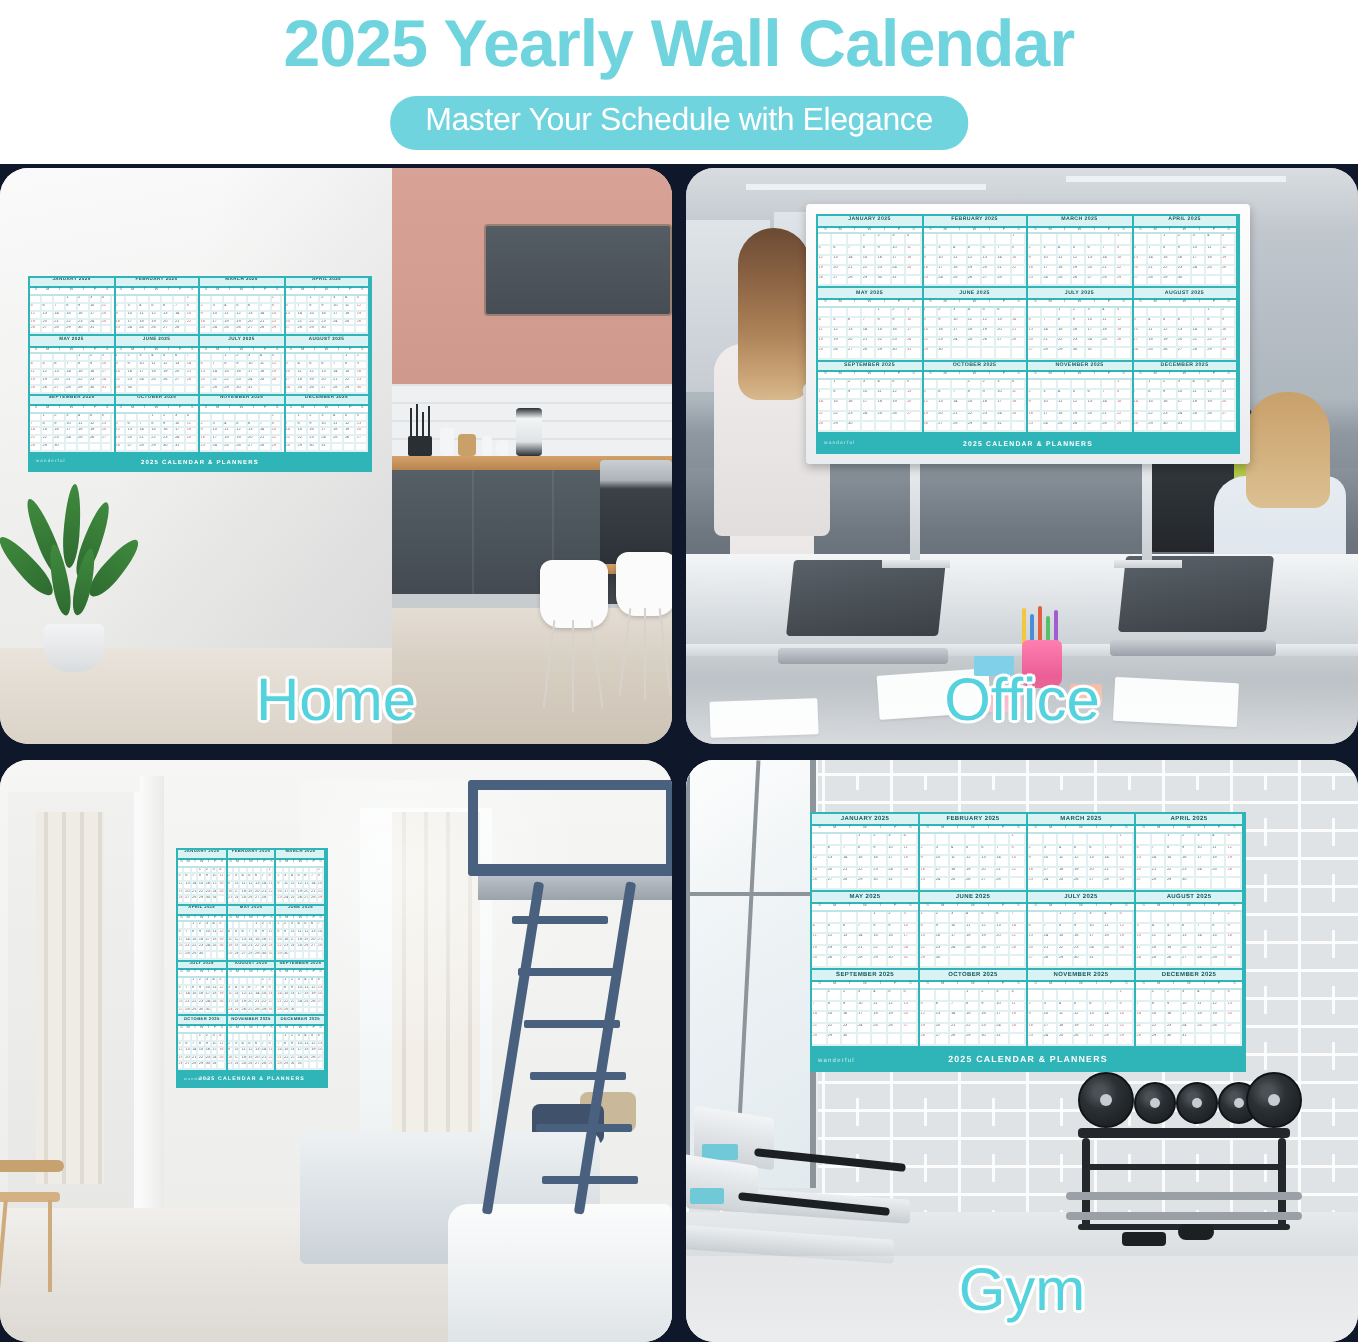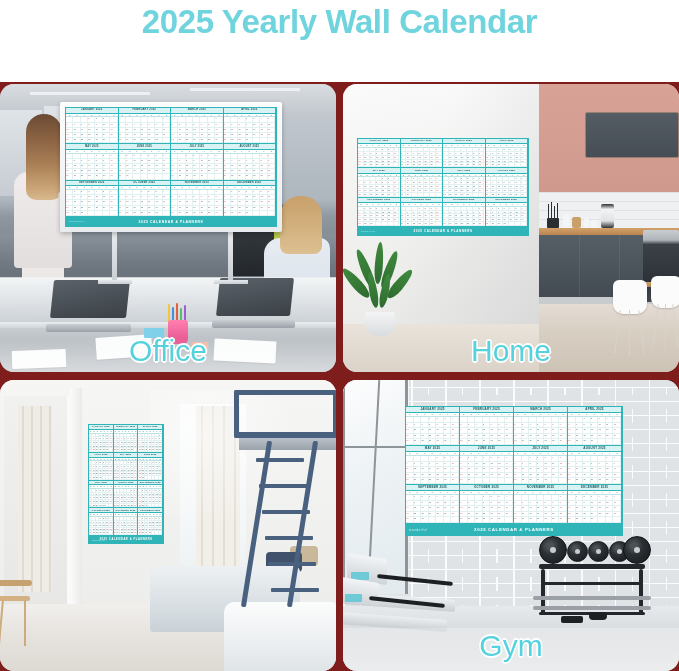--- a/index.html
+++ b/index.html
@@ -2,21 +2,21 @@
 <html><head>
 <meta charset="utf-8">
 <style>
   * { box-sizing: border-box; margin: 0; padding: 0; }
   html, body {
     width: 679px; height: 671px;
     background: #ffffff;
     font-family: "Liberation Sans", sans-serif;
     overflow: hidden;
   }
-  #root { position: relative; width: 679px; height: 671px; background: #7f1d1d; }
+  #root { position: relative; width: 679px; height: 671px; background: #0f172a; }
 
   
   .header { width: 679px; height: 82px; position: relative; background: #fff; }
   .main-title {
     position: absolute; top: 2px; left: 0; width: 679px;
     text-align: center;
     font-size: 33px; font-weight: bold; letter-spacing: -0.4px;
     color: #6fd4dd;
     font-family: "Liberation Sans", sans-serif;
     line-height: 40px;
@@ -320,681 +320,24 @@
   .gym-reflect { position:absolute; left:0; top:248px; width:336px; height:43px;
     background: linear-gradient(180deg, rgba(255,255,255,.25), rgba(255,255,255,.55)); }
 </style>
 </head>
 <body>
 
 <div id="root">
 
   <div class="header">
     <div class="main-title">2025 Yearly Wall Calendar</div>
+    <div class="subtitle-pill">Master Your Schedule with Elegance</div>
   </div>
 
   <div class="grid">
-
-    <div class="panel">
-      <div class="scene office-bg">
-        <div class="off-ceiling"></div>
-        <div class="off-ceil-line" style="left:30px;top:8px;width:120px;"></div>
-        <div class="off-ceil-line" style="left:190px;top:4px;width:110px;"></div>
-        <div class="off-window" style="left:0;top:26px;width:42px;height:86px;"></div>
-        <div class="off-window" style="left:44px;top:22px;width:26px;height:96px;"></div>
-        <div class="off-dark-band"></div>
-
-        <div style="position:absolute;left:60px;top:18px;width:222px;height:130px;background:linear-gradient(180deg,#fdfdfd,#e9ecee);border-radius:2px;box-shadow:0 2px 5px rgba(0,0,0,.25);z-index:11;"></div>
-        <div class="cal landscape sz-office" style="left:65px;top:23px;width:212px;height:120px;">
-          <div class="cal-grid">
-              <div class="mo">
-                <div class="mo-hd">JANUARY 2025</div>
-                <div class="mo-dow">
-                  <span>S</span>
-                  <span>M</span>
-                  <span>T</span>
-                  <span>W</span>
-                  <span>T</span>
-                  <span>F</span>
-                  <span>S</span>
-                </div>
-                <div class="mo-days">
-                  <div class="dcell wk"></div>
-                  <div class="dcell"></div>
-                  <div class="dcell"></div>
-                  <div class="dcell">1</div>
-                  <div class="dcell">2</div>
-                  <div class="dcell">3</div>
-                  <div class="dcell wk">4</div>
-                  <div class="dcell wk">5</div>
-                  <div class="dcell">6</div>
-                  <div class="dcell">7</div>
-                  <div class="dcell">8</div>
-                  <div class="dcell">9</div>
-                  <div class="dcell">10</div>
-                  <div class="dcell wk">11</div>
-                  <div class="dcell wk">12</div>
-                  <div class="dcell">13</div>
-                  <div class="dcell">14</div>
-                  <div class="dcell">15</div>
-                  <div class="dcell">16</div>
-                  <div class="dcell">17</div>
-                  <div class="dcell wk">18</div>
-                  <div class="dcell wk">19</div>
-                  <div class="dcell">20</div>
-                  <div class="dcell">21</div>
-                  <div class="dcell">22</div>
-                  <div class="dcell">23</div>
-                  <div class="dcell">24</div>
-                  <div class="dcell wk">25</div>
-                  <div class="dcell wk">26</div>
-                  <div class="dcell">27</div>
-                  <div class="dcell">28</div>
-                  <div class="dcell">29</div>
-                  <div class="dcell">30</div>
-                  <div class="dcell">31</div>
-                  <div class="dcell wk"></div>
-                </div>
-              </div>
-              <div class="mo">
-                <div class="mo-hd">FEBRUARY 2025</div>
-                <div class="mo-dow">
-                  <span>S</span>
-                  <span>M</span>
-                  <span>T</span>
-                  <span>W</span>
-                  <span>T</span>
-                  <span>F</span>
-                  <span>S</span>
-                </div>
-                <div class="mo-days">
-                  <div class="dcell wk"></div>
-                  <div class="dcell"></div>
-                  <div class="dcell"></div>
-                  <div class="dcell"></div>
-                  <div class="dcell"></div>
-                  <div class="dcell"></div>
-                  <div class="dcell wk">1</div>
-                  <div class="dcell wk">2</div>
-                  <div class="dcell">3</div>
-                  <div class="dcell">4</div>
-                  <div class="dcell">5</div>
-                  <div class="dcell">6</div>
-                  <div class="dcell">7</div>
-                  <div class="dcell wk">8</div>
-                  <div class="dcell wk">9</div>
-                  <div class="dcell">10</div>
-                  <div class="dcell">11</div>
-                  <div class="dcell">12</div>
-                  <div class="dcell">13</div>
-                  <div class="dcell">14</div>
-                  <div class="dcell wk">15</div>
-                  <div class="dcell wk">16</div>
-                  <div class="dcell">17</div>
-                  <div class="dcell">18</div>
-                  <div class="dcell">19</div>
-                  <div class="dcell">20</div>
-                  <div class="dcell">21</div>
-                  <div class="dcell wk">22</div>
-                  <div class="dcell wk">23</div>
-                  <div class="dcell">24</div>
-                  <div class="dcell">25</div>
-                  <div class="dcell">26</div>
-                  <div class="dcell">27</div>
-                  <div class="dcell">28</div>
-                  <div class="dcell wk"></div>
-                </div>
-              </div>
-              <div class="mo">
-                <div class="mo-hd">MARCH 2025</div>
-                <div class="mo-dow">
-                  <span>S</span>
-                  <span>M</span>
-                  <span>T</span>
-                  <span>W</span>
-                  <span>T</span>
-                  <span>F</span>
-                  <span>S</span>
-                </div>
-                <div class="mo-days">
-                  <div class="dcell wk"></div>
-                  <div class="dcell"></div>
-                  <div class="dcell"></div>
-                  <div class="dcell"></div>
-                  <div class="dcell"></div>
-                  <div class="dcell"></div>
-                  <div class="dcell wk">1</div>
-                  <div class="dcell wk">2</div>
-                  <div class="dcell">3</div>
-                  <div class="dcell">4</div>
-                  <div class="dcell">5</div>
-                  <div class="dcell">6</div>
-                  <div class="dcell">7</div>
-                  <div class="dcell wk">8</div>
-                  <div class="dcell wk">9</div>
-                  <div class="dcell">10</div>
-                  <div class="dcell">11</div>
-                  <div class="dcell">12</div>
-                  <div class="dcell">13</div>
-                  <div class="dcell">14</div>
-                  <div class="dcell wk">15</div>
-                  <div class="dcell wk">16</div>
-                  <div class="dcell">17</div>
-                  <div class="dcell">18</div>
-                  <div class="dcell">19</div>
-                  <div class="dcell">20</div>
-                  <div class="dcell">21</div>
-                  <div class="dcell wk">22</div>
-                  <div class="dcell wk">23</div>
-                  <div class="dcell">24</div>
-                  <div class="dcell">25</div>
-                  <div class="dcell">26</div>
-                  <div class="dcell">27</div>
-                  <div class="dcell">28</div>
-                  <div class="dcell wk">29</div>
-                </div>
-              </div>
-              <div class="mo">
-                <div class="mo-hd">APRIL 2025</div>
-                <div class="mo-dow">
-                  <span>S</span>
-                  <span>M</span>
-                  <span>T</span>
-                  <span>W</span>
-                  <span>T</span>
-                  <span>F</span>
-                  <span>S</span>
-                </div>
-                <div class="mo-days">
-                  <div class="dcell wk"></div>
-                  <div class="dcell"></div>
-                  <div class="dcell">1</div>
-                  <div class="dcell">2</div>
-                  <div class="dcell">3</div>
-                  <div class="dcell">4</div>
-                  <div class="dcell wk">5</div>
-                  <div class="dcell wk">6</div>
-                  <div class="dcell">7</div>
-                  <div class="dcell">8</div>
-                  <div class="dcell">9</div>
-                  <div class="dcell">10</div>
-                  <div class="dcell">11</div>
-                  <div class="dcell wk">12</div>
-                  <div class="dcell wk">13</div>
-                  <div class="dcell">14</div>
-                  <div class="dcell">15</div>
-                  <div class="dcell">16</div>
-                  <div class="dcell">17</div>
-                  <div class="dcell">18</div>
-                  <div class="dcell wk">19</div>
-                  <div class="dcell wk">20</div>
-                  <div class="dcell">21</div>
-                  <div class="dcell">22</div>
-                  <div class="dcell">23</div>
-                  <div class="dcell">24</div>
-                  <div class="dcell">25</div>
-                  <div class="dcell wk">26</div>
-                  <div class="dcell wk">27</div>
-                  <div class="dcell">28</div>
-                  <div class="dcell">29</div>
-                  <div class="dcell">30</div>
-                  <div class="dcell"></div>
-                  <div class="dcell"></div>
-                  <div class="dcell wk"></div>
-                </div>
-              </div>
-              <div class="mo">
-                <div class="mo-hd">MAY 2025</div>
-                <div class="mo-dow">
-                  <span>S</span>
-                  <span>M</span>
-                  <span>T</span>
-                  <span>W</span>
-                  <span>T</span>
-                  <span>F</span>
-                  <span>S</span>
-                </div>
-                <div class="mo-days">
-                  <div class="dcell wk"></div>
-                  <div class="dcell"></div>
-                  <div class="dcell"></div>
-                  <div class="dcell"></div>
-                  <div class="dcell">1</div>
-                  <div class="dcell">2</div>
-                  <div class="dcell wk">3</div>
-                  <div class="dcell wk">4</div>
-                  <div class="dcell">5</div>
-                  <div class="dcell">6</div>
-                  <div class="dcell">7</div>
-                  <div class="dcell">8</div>
-                  <div class="dcell">9</div>
-                  <div class="dcell wk">10</div>
-                  <div class="dcell wk">11</div>
-                  <div class="dcell">12</div>
-                  <div class="dcell">13</div>
-                  <div class="dcell">14</div>
-                  <div class="dcell">15</div>
-                  <div class="dcell">16</div>
-                  <div class="dcell wk">17</div>
-                  <div class="dcell wk">18</div>
-                  <div class="dcell">19</div>
-                  <div class="dcell">20</div>
-                  <div class="dcell">21</div>
-                  <div class="dcell">22</div>
-                  <div class="dcell">23</div>
-                  <div class="dcell wk">24</div>
-                  <div class="dcell wk">25</div>
-                  <div class="dcell">26</div>
-                  <div class="dcell">27</div>
-                  <div class="dcell">28</div>
-                  <div class="dcell">29</div>
-                  <div class="dcell">30</div>
-                  <div class="dcell wk">31</div>
-                </div>
-              </div>
-              <div class="mo">
-                <div class="mo-hd">JUNE 2025</div>
-                <div class="mo-dow">
-                  <span>S</span>
-                  <span>M</span>
-                  <span>T</span>
-                  <span>W</span>
-                  <span>T</span>
-                  <span>F</span>
-                  <span>S</span>
-                </div>
-                <div class="mo-days">
-                  <div class="dcell wk">1</div>
-                  <div class="dcell">2</div>
-                  <div class="dcell">3</div>
-                  <div class="dcell">4</div>
-                  <div class="dcell">5</div>
-                  <div class="dcell">6</div>
-                  <div class="dcell wk">7</div>
-                  <div class="dcell wk">8</div>
-                  <div class="dcell">9</div>
-                  <div class="dcell">10</div>
-                  <div class="dcell">11</div>
-                  <div class="dcell">12</div>
-                  <div class="dcell">13</div>
-                  <div class="dcell wk">14</div>
-                  <div class="dcell wk">15</div>
-                  <div class="dcell">16</div>
-                  <div class="dcell">17</div>
-                  <div class="dcell">18</div>
-                  <div class="dcell">19</div>
-                  <div class="dcell">20</div>
-                  <div class="dcell wk">21</div>
-                  <div class="dcell wk">22</div>
-                  <div class="dcell">23</div>
-                  <div class="dcell">24</div>
-                  <div class="dcell">25</div>
-                  <div class="dcell">26</div>
-                  <div class="dcell">27</div>
-                  <div class="dcell wk">28</div>
-                  <div class="dcell wk">29</div>
-                  <div class="dcell">30</div>
-                  <div class="dcell"></div>
-                  <div class="dcell"></div>
-                  <div class="dcell"></div>
-                  <div class="dcell"></div>
-                  <div class="dcell wk"></div>
-                </div>
-              </div>
-              <div class="mo">
-                <div class="mo-hd">JULY 2025</div>
-                <div class="mo-dow">
-                  <span>S</span>
-                  <span>M</span>
-                  <span>T</span>
-                  <span>W</span>
-                  <span>T</span>
-                  <span>F</span>
-                  <span>S</span>
-                </div>
-                <div class="mo-days">
-                  <div class="dcell wk"></div>
-                  <div class="dcell"></div>
-                  <div class="dcell">1</div>
-                  <div class="dcell">2</div>
-                  <div class="dcell">3</div>
-                  <div class="dcell">4</div>
-                  <div class="dcell wk">5</div>
-                  <div class="dcell wk">6</div>
-                  <div class="dcell">7</div>
-                  <div class="dcell">8</div>
-                  <div class="dcell">9</div>
-                  <div class="dcell">10</div>
-                  <div class="dcell">11</div>
-                  <div class="dcell wk">12</div>
-                  <div class="dcell wk">13</div>
-                  <div class="dcell">14</div>
-                  <div class="dcell">15</div>
-                  <div class="dcell">16</div>
-                  <div class="dcell">17</div>
-                  <div class="dcell">18</div>
-                  <div class="dcell wk">19</div>
-                  <div class="dcell wk">20</div>
-                  <div class="dcell">21</div>
-                  <div class="dcell">22</div>
-                  <div class="dcell">23</div>
-                  <div class="dcell">24</div>
-                  <div class="dcell">25</div>
-                  <div class="dcell wk">26</div>
-                  <div class="dcell wk">27</div>
-                  <div class="dcell">28</div>
-                  <div class="dcell">29</div>
-                  <div class="dcell">30</div>
-                  <div class="dcell">31</div>
-                  <div class="dcell"></div>
-                  <div class="dcell wk"></div>
-                </div>
-              </div>
-              <div class="mo">
-                <div class="mo-hd">AUGUST 2025</div>
-                <div class="mo-dow">
-                  <span>S</span>
-                  <span>M</span>
-                  <span>T</span>
-                  <span>W</span>
-                  <span>T</span>
-                  <span>F</span>
-                  <span>S</span>
-                </div>
-                <div class="mo-days">
-                  <div class="dcell wk"></div>
-                  <div class="dcell"></div>
-                  <div class="dcell"></div>
-                  <div class="dcell"></div>
-                  <div class="dcell"></div>
-                  <div class="dcell">1</div>
-                  <div class="dcell wk">2</div>
-                  <div class="dcell wk">3</div>
-                  <div class="dcell">4</div>
-                  <div class="dcell">5</div>
-                  <div class="dcell">6</div>
-                  <div class="dcell">7</div>
-                  <div class="dcell">8</div>
-                  <div class="dcell wk">9</div>
-                  <div class="dcell wk">10</div>
-                  <div class="dcell">11</div>
-                  <div class="dcell">12</div>
-                  <div class="dcell">13</div>
-                  <div class="dcell">14</div>
-                  <div class="dcell">15</div>
-                  <div class="dcell wk">16</div>
-                  <div class="dcell wk">17</div>
-                  <div class="dcell">18</div>
-                  <div class="dcell">19</div>
-                  <div class="dcell">20</div>
-                  <div class="dcell">21</div>
-                  <div class="dcell">22</div>
-                  <div class="dcell wk">23</div>
-                  <div class="dcell wk">24</div>
-                  <div class="dcell">25</div>
-                  <div class="dcell">26</div>
-                  <div class="dcell">27</div>
-                  <div class="dcell">28</div>
-                  <div class="dcell">29</div>
-                  <div class="dcell wk">30</div>
-                </div>
-              </div>
-              <div class="mo">
-                <div class="mo-hd">SEPTEMBER 2025</div>
-                <div class="mo-dow">
-                  <span>S</span>
-                  <span>M</span>
-                  <span>T</span>
-                  <span>W</span>
-                  <span>T</span>
-                  <span>F</span>
-                  <span>S</span>
-                </div>
-                <div class="mo-days">
-                  <div class="dcell wk"></div>
-                  <div class="dcell">1</div>
-                  <div class="dcell">2</div>
-                  <div class="dcell">3</div>
-                  <div class="dcell">4</div>
-                  <div class="dcell">5</div>
-                  <div class="dcell wk">6</div>
-                  <div class="dcell wk">7</div>
-                  <div class="dcell">8</div>
-                  <div class="dcell">9</div>
-                  <div class="dcell">10</div>
-                  <div class="dcell">11</div>
-                  <div class="dcell">12</div>
-                  <div class="dcell wk">13</div>
-                  <div class="dcell wk">14</div>
-                  <div class="dcell">15</div>
-                  <div class="dcell">16</div>
-                  <div class="dcell">17</div>
-                  <div class="dcell">18</div>
-                  <div class="dcell">19</div>
-                  <div class="dcell wk">20</div>
-                  <div class="dcell wk">21</div>
-                  <div class="dcell">22</div>
-                  <div class="dcell">23</div>
-                  <div class="dcell">24</div>
-                  <div class="dcell">25</div>
-                  <div class="dcell">26</div>
-                  <div class="dcell wk">27</div>
-                  <div class="dcell wk">28</div>
-                  <div class="dcell">29</div>
-                  <div class="dcell">30</div>
-                  <div class="dcell"></div>
-                  <div class="dcell"></div>
-                  <div class="dcell"></div>
-                  <div class="dcell wk"></div>
-                </div>
-              </div>
-              <div class="mo">
-                <div class="mo-hd">OCTOBER 2025</div>
-                <div class="mo-dow">
-                  <span>S</span>
-                  <span>M</span>
-                  <span>T</span>
-                  <span>W</span>
-                  <span>T</span>
-                  <span>F</span>
-                  <span>S</span>
-                </div>
-                <div class="mo-days">
-                  <div class="dcell wk"></div>
-                  <div class="dcell"></div>
-                  <div class="dcell"></div>
-                  <div class="dcell">1</div>
-                  <div class="dcell">2</div>
-                  <div class="dcell">3</div>
-                  <div class="dcell wk">4</div>
-                  <div class="dcell wk">5</div>
-                  <div class="dcell">6</div>
-                  <div class="dcell">7</div>
-                  <div class="dcell">8</div>
-                  <div class="dcell">9</div>
-                  <div class="dcell">10</div>
-                  <div class="dcell wk">11</div>
-                  <div class="dcell wk">12</div>
-                  <div class="dcell">13</div>
-                  <div class="dcell">14</div>
-                  <div class="dcell">15</div>
-                  <div class="dcell">16</div>
-                  <div class="dcell">17</div>
-                  <div class="dcell wk">18</div>
-                  <div class="dcell wk">19</div>
-                  <div class="dcell">20</div>
-                  <div class="dcell">21</div>
-                  <div class="dcell">22</div>
-                  <div class="dcell">23</div>
-                  <div class="dcell">24</div>
-                  <div class="dcell wk">25</div>
-                  <div class="dcell wk">26</div>
-                  <div class="dcell">27</div>
-                  <div class="dcell">28</div>
-                  <div class="dcell">29</div>
-                  <div class="dcell">30</div>
-                  <div class="dcell">31</div>
-                  <div class="dcell wk"></div>
-                </div>
-              </div>
-              <div class="mo">
-                <div class="mo-hd">NOVEMBER 2025</div>
-                <div class="mo-dow">
-                  <span>S</span>
-                  <span>M</span>
-                  <span>T</span>
-                  <span>W</span>
-                  <span>T</span>
-                  <span>F</span>
-                  <span>S</span>
-                </div>
-                <div class="mo-days">
-                  <div class="dcell wk"></div>
-                  <div class="dcell"></div>
-                  <div class="dcell"></div>
-                  <div class="dcell"></div>
-                  <div class="dcell"></div>
-                  <div class="dcell"></div>
-                  <div class="dcell wk">1</div>
-                  <div class="dcell wk">2</div>
-                  <div class="dcell">3</div>
-                  <div class="dcell">4</div>
-                  <div class="dcell">5</div>
-                  <div class="dcell">6</div>
-                  <div class="dcell">7</div>
-                  <div class="dcell wk">8</div>
-                  <div class="dcell wk">9</div>
-                  <div class="dcell">10</div>
-                  <div class="dcell">11</div>
-                  <div class="dcell">12</div>
-                  <div class="dcell">13</div>
-                  <div class="dcell">14</div>
-                  <div class="dcell wk">15</div>
-                  <div class="dcell wk">16</div>
-                  <div class="dcell">17</div>
-                  <div class="dcell">18</div>
-                  <div class="dcell">19</div>
-                  <div class="dcell">20</div>
-                  <div class="dcell">21</div>
-                  <div class="dcell wk">22</div>
-                  <div class="dcell wk">23</div>
-                  <div class="dcell">24</div>
-                  <div class="dcell">25</div>
-                  <div class="dcell">26</div>
-                  <div class="dcell">27</div>
-                  <div class="dcell">28</div>
-                  <div class="dcell wk">29</div>
-                </div>
-              </div>
-              <div class="mo">
-                <div class="mo-hd">DECEMBER 2025</div>
-                <div class="mo-dow">
-                  <span>S</span>
-                  <span>M</span>
-                  <span>T</span>
-                  <span>W</span>
-                  <span>T</span>
-                  <span>F</span>
-                  <span>S</span>
-                </div>
-                <div class="mo-days">
-                  <div class="dcell wk"></div>
-                  <div class="dcell">1</div>
-                  <div class="dcell">2</div>
-                  <div class="dcell">3</div>
-                  <div class="dcell">4</div>
-                  <div class="dcell">5</div>
-                  <div class="dcell wk">6</div>
-                  <div class="dcell wk">7</div>
-                  <div class="dcell">8</div>
-                  <div class="dcell">9</div>
-                  <div class="dcell">10</div>
-                  <div class="dcell">11</div>
-                  <div class="dcell">12</div>
-                  <div class="dcell wk">13</div>
-                  <div class="dcell wk">14</div>
-                  <div class="dcell">15</div>
-                  <div class="dcell">16</div>
-                  <div class="dcell">17</div>
-                  <div class="dcell">18</div>
-                  <div class="dcell">19</div>
-                  <div class="dcell wk">20</div>
-                  <div class="dcell wk">21</div>
-                  <div class="dcell">22</div>
-                  <div class="dcell">23</div>
-                  <div class="dcell">24</div>
-                  <div class="dcell">25</div>
-                  <div class="dcell">26</div>
-                  <div class="dcell wk">27</div>
-                  <div class="dcell wk">28</div>
-                  <div class="dcell">29</div>
-                  <div class="dcell">30</div>
-                  <div class="dcell">31</div>
-                  <div class="dcell"></div>
-                  <div class="dcell"></div>
-                  <div class="dcell wk"></div>
-                </div>
-              </div>
-            </div>
-          <div class="cal-foot">
-            <span class="brand">wanderful</span>
-            <span>2025 CALENDAR &amp; PLANNERS</span>
-          </div>
-        </div>
-
-        <div class="off-stand" style="left:112px;top:148px;width:5px;height:50px;z-index:10;"></div>
-        <div class="off-stand" style="left:228px;top:148px;width:5px;height:50px;z-index:10;"></div>
-        <div class="off-stand" style="left:98px;top:196px;width:34px;height:4px;z-index:10;"></div>
-        <div class="off-stand" style="left:214px;top:196px;width:34px;height:4px;z-index:10;"></div>
-
-        <div class="off-woman">
-          <div class="off-legs"></div>
-          <div class="off-body"></div>
-          <div class="off-hair"></div>
-          <div class="off-arm"></div>
-          <div class="off-hand"></div>
-        </div>
-        <div class="off-chair"></div>
-        <div class="off-chair-grn"></div>
-        <div class="off-man-r">
-          <div class="off-body-r"></div>
-          <div class="off-hair-r"></div>
-        </div>
-
-        <div class="off-table"></div>
-        <div class="off-desk-edge"></div>
-
-        <div class="off-laptop-a">
-          <div class="lap-screen"></div>
-          <div class="lap-base"></div>
-        </div>
-        <div class="off-laptop-b">
-          <div class="lap-screen"></div>
-          <div class="lap-base"></div>
-        </div>
-
-        <div class="off-pens">
-          <div class="pen" style="left:2px;height:20px;background:#f2c63d;"></div>
-          <div class="pen" style="left:6px;height:17px;background:#4a8ed8;"></div>
-          <div class="pen" style="left:10px;height:21px;background:#e2603f;"></div>
-          <div class="pen" style="left:14px;height:16px;background:#5bbf6a;"></div>
-          <div class="pen" style="left:18px;height:19px;background:#a05ed0;"></div>
-        </div>
-        <div class="off-pen-cup"></div>
-
-        <div class="off-paper" style="left:96px;bottom:14px;width:56px;height:22px;transform:rotate(-4deg);"></div>
-        <div class="off-paper" style="left:214px;bottom:10px;width:62px;height:22px;transform:rotate(3deg);"></div>
-        <div class="off-paper" style="left:12px;bottom:4px;width:54px;height:18px;transform:rotate(-2deg);"></div>
-        <div class="off-note" style="left:150px;bottom:16px;width:18px;height:12px;background:#f7a8c4;"></div>
-        <div class="off-note" style="left:192px;bottom:20px;width:16px;height:10px;background:#f2b9a0;"></div>
-        <div class="off-note" style="left:144px;bottom:34px;width:20px;height:10px;background:#7fd0e8;"></div>
-        <div class="off-reflect"></div>
-      </div>
-      <div class="panel-label label-office">Office</div>
-    </div>
 
     <div class="panel">
       <div class="scene home-bg">
         <div class="home-pink"></div>
         <div class="home-tile"></div>
         <div class="home-counter"></div>
         <div class="home-cab"></div>
         <div class="home-cab-line" style="left:236px;"></div>
         <div class="home-cab-line" style="left:276px;"></div>
         <div class="home-upper"></div>
@@ -1638,20 +981,678 @@
           <div class="chair-leg" style="left:30px;top:30px;height:44px;transform:rotate(-7deg);"></div>
         </div>
         <div class="home-chair" style="left:306px;top:192px;width:34px;height:78px;">
           <div class="chair-seat" style="left:2px;top:0;width:30px;height:32px;"></div>
           <div class="chair-leg" style="left:6px;top:28px;height:44px;transform:rotate(7deg);"></div>
           <div class="chair-leg" style="left:16px;top:28px;height:46px;"></div>
           <div class="chair-leg" style="left:26px;top:28px;height:44px;transform:rotate(-7deg);"></div>
         </div>
       </div>
       <div class="panel-label label-home">Home</div>
+    </div>
+
+    <div class="panel">
+      <div class="scene office-bg">
+        <div class="off-ceiling"></div>
+        <div class="off-ceil-line" style="left:30px;top:8px;width:120px;"></div>
+        <div class="off-ceil-line" style="left:190px;top:4px;width:110px;"></div>
+        <div class="off-window" style="left:0;top:26px;width:42px;height:86px;"></div>
+        <div class="off-window" style="left:44px;top:22px;width:26px;height:96px;"></div>
+        <div class="off-dark-band"></div>
+
+        <div style="position:absolute;left:60px;top:18px;width:222px;height:130px;background:linear-gradient(180deg,#fdfdfd,#e9ecee);border-radius:2px;box-shadow:0 2px 5px rgba(0,0,0,.25);z-index:11;"></div>
+        <div class="cal landscape sz-office" style="left:65px;top:23px;width:212px;height:120px;">
+          <div class="cal-grid">
+              <div class="mo">
+                <div class="mo-hd">JANUARY 2025</div>
+                <div class="mo-dow">
+                  <span>S</span>
+                  <span>M</span>
+                  <span>T</span>
+                  <span>W</span>
+                  <span>T</span>
+                  <span>F</span>
+                  <span>S</span>
+                </div>
+                <div class="mo-days">
+                  <div class="dcell wk"></div>
+                  <div class="dcell"></div>
+                  <div class="dcell"></div>
+                  <div class="dcell">1</div>
+                  <div class="dcell">2</div>
+                  <div class="dcell">3</div>
+                  <div class="dcell wk">4</div>
+                  <div class="dcell wk">5</div>
+                  <div class="dcell">6</div>
+                  <div class="dcell">7</div>
+                  <div class="dcell">8</div>
+                  <div class="dcell">9</div>
+                  <div class="dcell">10</div>
+                  <div class="dcell wk">11</div>
+                  <div class="dcell wk">12</div>
+                  <div class="dcell">13</div>
+                  <div class="dcell">14</div>
+                  <div class="dcell">15</div>
+                  <div class="dcell">16</div>
+                  <div class="dcell">17</div>
+                  <div class="dcell wk">18</div>
+                  <div class="dcell wk">19</div>
+                  <div class="dcell">20</div>
+                  <div class="dcell">21</div>
+                  <div class="dcell">22</div>
+                  <div class="dcell">23</div>
+                  <div class="dcell">24</div>
+                  <div class="dcell wk">25</div>
+                  <div class="dcell wk">26</div>
+                  <div class="dcell">27</div>
+                  <div class="dcell">28</div>
+                  <div class="dcell">29</div>
+                  <div class="dcell">30</div>
+                  <div class="dcell">31</div>
+                  <div class="dcell wk"></div>
+                </div>
+              </div>
+              <div class="mo">
+                <div class="mo-hd">FEBRUARY 2025</div>
+                <div class="mo-dow">
+                  <span>S</span>
+                  <span>M</span>
+                  <span>T</span>
+                  <span>W</span>
+                  <span>T</span>
+                  <span>F</span>
+                  <span>S</span>
+                </div>
+                <div class="mo-days">
+                  <div class="dcell wk"></div>
+                  <div class="dcell"></div>
+                  <div class="dcell"></div>
+                  <div class="dcell"></div>
+                  <div class="dcell"></div>
+                  <div class="dcell"></div>
+                  <div class="dcell wk">1</div>
+                  <div class="dcell wk">2</div>
+                  <div class="dcell">3</div>
+                  <div class="dcell">4</div>
+                  <div class="dcell">5</div>
+                  <div class="dcell">6</div>
+                  <div class="dcell">7</div>
+                  <div class="dcell wk">8</div>
+                  <div class="dcell wk">9</div>
+                  <div class="dcell">10</div>
+                  <div class="dcell">11</div>
+                  <div class="dcell">12</div>
+                  <div class="dcell">13</div>
+                  <div class="dcell">14</div>
+                  <div class="dcell wk">15</div>
+                  <div class="dcell wk">16</div>
+                  <div class="dcell">17</div>
+                  <div class="dcell">18</div>
+                  <div class="dcell">19</div>
+                  <div class="dcell">20</div>
+                  <div class="dcell">21</div>
+                  <div class="dcell wk">22</div>
+                  <div class="dcell wk">23</div>
+                  <div class="dcell">24</div>
+                  <div class="dcell">25</div>
+                  <div class="dcell">26</div>
+                  <div class="dcell">27</div>
+                  <div class="dcell">28</div>
+                  <div class="dcell wk"></div>
+                </div>
+              </div>
+              <div class="mo">
+                <div class="mo-hd">MARCH 2025</div>
+                <div class="mo-dow">
+                  <span>S</span>
+                  <span>M</span>
+                  <span>T</span>
+                  <span>W</span>
+                  <span>T</span>
+                  <span>F</span>
+                  <span>S</span>
+                </div>
+                <div class="mo-days">
+                  <div class="dcell wk"></div>
+                  <div class="dcell"></div>
+                  <div class="dcell"></div>
+                  <div class="dcell"></div>
+                  <div class="dcell"></div>
+                  <div class="dcell"></div>
+                  <div class="dcell wk">1</div>
+                  <div class="dcell wk">2</div>
+                  <div class="dcell">3</div>
+                  <div class="dcell">4</div>
+                  <div class="dcell">5</div>
+                  <div class="dcell">6</div>
+                  <div class="dcell">7</div>
+                  <div class="dcell wk">8</div>
+                  <div class="dcell wk">9</div>
+                  <div class="dcell">10</div>
+                  <div class="dcell">11</div>
+                  <div class="dcell">12</div>
+                  <div class="dcell">13</div>
+                  <div class="dcell">14</div>
+                  <div class="dcell wk">15</div>
+                  <div class="dcell wk">16</div>
+                  <div class="dcell">17</div>
+                  <div class="dcell">18</div>
+                  <div class="dcell">19</div>
+                  <div class="dcell">20</div>
+                  <div class="dcell">21</div>
+                  <div class="dcell wk">22</div>
+                  <div class="dcell wk">23</div>
+                  <div class="dcell">24</div>
+                  <div class="dcell">25</div>
+                  <div class="dcell">26</div>
+                  <div class="dcell">27</div>
+                  <div class="dcell">28</div>
+                  <div class="dcell wk">29</div>
+                </div>
+              </div>
+              <div class="mo">
+                <div class="mo-hd">APRIL 2025</div>
+                <div class="mo-dow">
+                  <span>S</span>
+                  <span>M</span>
+                  <span>T</span>
+                  <span>W</span>
+                  <span>T</span>
+                  <span>F</span>
+                  <span>S</span>
+                </div>
+                <div class="mo-days">
+                  <div class="dcell wk"></div>
+                  <div class="dcell"></div>
+                  <div class="dcell">1</div>
+                  <div class="dcell">2</div>
+                  <div class="dcell">3</div>
+                  <div class="dcell">4</div>
+                  <div class="dcell wk">5</div>
+                  <div class="dcell wk">6</div>
+                  <div class="dcell">7</div>
+                  <div class="dcell">8</div>
+                  <div class="dcell">9</div>
+                  <div class="dcell">10</div>
+                  <div class="dcell">11</div>
+                  <div class="dcell wk">12</div>
+                  <div class="dcell wk">13</div>
+                  <div class="dcell">14</div>
+                  <div class="dcell">15</div>
+                  <div class="dcell">16</div>
+                  <div class="dcell">17</div>
+                  <div class="dcell">18</div>
+                  <div class="dcell wk">19</div>
+                  <div class="dcell wk">20</div>
+                  <div class="dcell">21</div>
+                  <div class="dcell">22</div>
+                  <div class="dcell">23</div>
+                  <div class="dcell">24</div>
+                  <div class="dcell">25</div>
+                  <div class="dcell wk">26</div>
+                  <div class="dcell wk">27</div>
+                  <div class="dcell">28</div>
+                  <div class="dcell">29</div>
+                  <div class="dcell">30</div>
+                  <div class="dcell"></div>
+                  <div class="dcell"></div>
+                  <div class="dcell wk"></div>
+                </div>
+              </div>
+              <div class="mo">
+                <div class="mo-hd">MAY 2025</div>
+                <div class="mo-dow">
+                  <span>S</span>
+                  <span>M</span>
+                  <span>T</span>
+                  <span>W</span>
+                  <span>T</span>
+                  <span>F</span>
+                  <span>S</span>
+                </div>
+                <div class="mo-days">
+                  <div class="dcell wk"></div>
+                  <div class="dcell"></div>
+                  <div class="dcell"></div>
+                  <div class="dcell"></div>
+                  <div class="dcell">1</div>
+                  <div class="dcell">2</div>
+                  <div class="dcell wk">3</div>
+                  <div class="dcell wk">4</div>
+                  <div class="dcell">5</div>
+                  <div class="dcell">6</div>
+                  <div class="dcell">7</div>
+                  <div class="dcell">8</div>
+                  <div class="dcell">9</div>
+                  <div class="dcell wk">10</div>
+                  <div class="dcell wk">11</div>
+                  <div class="dcell">12</div>
+                  <div class="dcell">13</div>
+                  <div class="dcell">14</div>
+                  <div class="dcell">15</div>
+                  <div class="dcell">16</div>
+                  <div class="dcell wk">17</div>
+                  <div class="dcell wk">18</div>
+                  <div class="dcell">19</div>
+                  <div class="dcell">20</div>
+                  <div class="dcell">21</div>
+                  <div class="dcell">22</div>
+                  <div class="dcell">23</div>
+                  <div class="dcell wk">24</div>
+                  <div class="dcell wk">25</div>
+                  <div class="dcell">26</div>
+                  <div class="dcell">27</div>
+                  <div class="dcell">28</div>
+                  <div class="dcell">29</div>
+                  <div class="dcell">30</div>
+                  <div class="dcell wk">31</div>
+                </div>
+              </div>
+              <div class="mo">
+                <div class="mo-hd">JUNE 2025</div>
+                <div class="mo-dow">
+                  <span>S</span>
+                  <span>M</span>
+                  <span>T</span>
+                  <span>W</span>
+                  <span>T</span>
+                  <span>F</span>
+                  <span>S</span>
+                </div>
+                <div class="mo-days">
+                  <div class="dcell wk">1</div>
+                  <div class="dcell">2</div>
+                  <div class="dcell">3</div>
+                  <div class="dcell">4</div>
+                  <div class="dcell">5</div>
+                  <div class="dcell">6</div>
+                  <div class="dcell wk">7</div>
+                  <div class="dcell wk">8</div>
+                  <div class="dcell">9</div>
+                  <div class="dcell">10</div>
+                  <div class="dcell">11</div>
+                  <div class="dcell">12</div>
+                  <div class="dcell">13</div>
+                  <div class="dcell wk">14</div>
+                  <div class="dcell wk">15</div>
+                  <div class="dcell">16</div>
+                  <div class="dcell">17</div>
+                  <div class="dcell">18</div>
+                  <div class="dcell">19</div>
+                  <div class="dcell">20</div>
+                  <div class="dcell wk">21</div>
+                  <div class="dcell wk">22</div>
+                  <div class="dcell">23</div>
+                  <div class="dcell">24</div>
+                  <div class="dcell">25</div>
+                  <div class="dcell">26</div>
+                  <div class="dcell">27</div>
+                  <div class="dcell wk">28</div>
+                  <div class="dcell wk">29</div>
+                  <div class="dcell">30</div>
+                  <div class="dcell"></div>
+                  <div class="dcell"></div>
+                  <div class="dcell"></div>
+                  <div class="dcell"></div>
+                  <div class="dcell wk"></div>
+                </div>
+              </div>
+              <div class="mo">
+                <div class="mo-hd">JULY 2025</div>
+                <div class="mo-dow">
+                  <span>S</span>
+                  <span>M</span>
+                  <span>T</span>
+                  <span>W</span>
+                  <span>T</span>
+                  <span>F</span>
+                  <span>S</span>
+                </div>
+                <div class="mo-days">
+                  <div class="dcell wk"></div>
+                  <div class="dcell"></div>
+                  <div class="dcell">1</div>
+                  <div class="dcell">2</div>
+                  <div class="dcell">3</div>
+                  <div class="dcell">4</div>
+                  <div class="dcell wk">5</div>
+                  <div class="dcell wk">6</div>
+                  <div class="dcell">7</div>
+                  <div class="dcell">8</div>
+                  <div class="dcell">9</div>
+                  <div class="dcell">10</div>
+                  <div class="dcell">11</div>
+                  <div class="dcell wk">12</div>
+                  <div class="dcell wk">13</div>
+                  <div class="dcell">14</div>
+                  <div class="dcell">15</div>
+                  <div class="dcell">16</div>
+                  <div class="dcell">17</div>
+                  <div class="dcell">18</div>
+                  <div class="dcell wk">19</div>
+                  <div class="dcell wk">20</div>
+                  <div class="dcell">21</div>
+                  <div class="dcell">22</div>
+                  <div class="dcell">23</div>
+                  <div class="dcell">24</div>
+                  <div class="dcell">25</div>
+                  <div class="dcell wk">26</div>
+                  <div class="dcell wk">27</div>
+                  <div class="dcell">28</div>
+                  <div class="dcell">29</div>
+                  <div class="dcell">30</div>
+                  <div class="dcell">31</div>
+                  <div class="dcell"></div>
+                  <div class="dcell wk"></div>
+                </div>
+              </div>
+              <div class="mo">
+                <div class="mo-hd">AUGUST 2025</div>
+                <div class="mo-dow">
+                  <span>S</span>
+                  <span>M</span>
+                  <span>T</span>
+                  <span>W</span>
+                  <span>T</span>
+                  <span>F</span>
+                  <span>S</span>
+                </div>
+                <div class="mo-days">
+                  <div class="dcell wk"></div>
+                  <div class="dcell"></div>
+                  <div class="dcell"></div>
+                  <div class="dcell"></div>
+                  <div class="dcell"></div>
+                  <div class="dcell">1</div>
+                  <div class="dcell wk">2</div>
+                  <div class="dcell wk">3</div>
+                  <div class="dcell">4</div>
+                  <div class="dcell">5</div>
+                  <div class="dcell">6</div>
+                  <div class="dcell">7</div>
+                  <div class="dcell">8</div>
+                  <div class="dcell wk">9</div>
+                  <div class="dcell wk">10</div>
+                  <div class="dcell">11</div>
+                  <div class="dcell">12</div>
+                  <div class="dcell">13</div>
+                  <div class="dcell">14</div>
+                  <div class="dcell">15</div>
+                  <div class="dcell wk">16</div>
+                  <div class="dcell wk">17</div>
+                  <div class="dcell">18</div>
+                  <div class="dcell">19</div>
+                  <div class="dcell">20</div>
+                  <div class="dcell">21</div>
+                  <div class="dcell">22</div>
+                  <div class="dcell wk">23</div>
+                  <div class="dcell wk">24</div>
+                  <div class="dcell">25</div>
+                  <div class="dcell">26</div>
+                  <div class="dcell">27</div>
+                  <div class="dcell">28</div>
+                  <div class="dcell">29</div>
+                  <div class="dcell wk">30</div>
+                </div>
+              </div>
+              <div class="mo">
+                <div class="mo-hd">SEPTEMBER 2025</div>
+                <div class="mo-dow">
+                  <span>S</span>
+                  <span>M</span>
+                  <span>T</span>
+                  <span>W</span>
+                  <span>T</span>
+                  <span>F</span>
+                  <span>S</span>
+                </div>
+                <div class="mo-days">
+                  <div class="dcell wk"></div>
+                  <div class="dcell">1</div>
+                  <div class="dcell">2</div>
+                  <div class="dcell">3</div>
+                  <div class="dcell">4</div>
+                  <div class="dcell">5</div>
+                  <div class="dcell wk">6</div>
+                  <div class="dcell wk">7</div>
+                  <div class="dcell">8</div>
+                  <div class="dcell">9</div>
+                  <div class="dcell">10</div>
+                  <div class="dcell">11</div>
+                  <div class="dcell">12</div>
+                  <div class="dcell wk">13</div>
+                  <div class="dcell wk">14</div>
+                  <div class="dcell">15</div>
+                  <div class="dcell">16</div>
+                  <div class="dcell">17</div>
+                  <div class="dcell">18</div>
+                  <div class="dcell">19</div>
+                  <div class="dcell wk">20</div>
+                  <div class="dcell wk">21</div>
+                  <div class="dcell">22</div>
+                  <div class="dcell">23</div>
+                  <div class="dcell">24</div>
+                  <div class="dcell">25</div>
+                  <div class="dcell">26</div>
+                  <div class="dcell wk">27</div>
+                  <div class="dcell wk">28</div>
+                  <div class="dcell">29</div>
+                  <div class="dcell">30</div>
+                  <div class="dcell"></div>
+                  <div class="dcell"></div>
+                  <div class="dcell"></div>
+                  <div class="dcell wk"></div>
+                </div>
+              </div>
+              <div class="mo">
+                <div class="mo-hd">OCTOBER 2025</div>
+                <div class="mo-dow">
+                  <span>S</span>
+                  <span>M</span>
+                  <span>T</span>
+                  <span>W</span>
+                  <span>T</span>
+                  <span>F</span>
+                  <span>S</span>
+                </div>
+                <div class="mo-days">
+                  <div class="dcell wk"></div>
+                  <div class="dcell"></div>
+                  <div class="dcell"></div>
+                  <div class="dcell">1</div>
+                  <div class="dcell">2</div>
+                  <div class="dcell">3</div>
+                  <div class="dcell wk">4</div>
+                  <div class="dcell wk">5</div>
+                  <div class="dcell">6</div>
+                  <div class="dcell">7</div>
+                  <div class="dcell">8</div>
+                  <div class="dcell">9</div>
+                  <div class="dcell">10</div>
+                  <div class="dcell wk">11</div>
+                  <div class="dcell wk">12</div>
+                  <div class="dcell">13</div>
+                  <div class="dcell">14</div>
+                  <div class="dcell">15</div>
+                  <div class="dcell">16</div>
+                  <div class="dcell">17</div>
+                  <div class="dcell wk">18</div>
+                  <div class="dcell wk">19</div>
+                  <div class="dcell">20</div>
+                  <div class="dcell">21</div>
+                  <div class="dcell">22</div>
+                  <div class="dcell">23</div>
+                  <div class="dcell">24</div>
+                  <div class="dcell wk">25</div>
+                  <div class="dcell wk">26</div>
+                  <div class="dcell">27</div>
+                  <div class="dcell">28</div>
+                  <div class="dcell">29</div>
+                  <div class="dcell">30</div>
+                  <div class="dcell">31</div>
+                  <div class="dcell wk"></div>
+                </div>
+              </div>
+              <div class="mo">
+                <div class="mo-hd">NOVEMBER 2025</div>
+                <div class="mo-dow">
+                  <span>S</span>
+                  <span>M</span>
+                  <span>T</span>
+                  <span>W</span>
+                  <span>T</span>
+                  <span>F</span>
+                  <span>S</span>
+                </div>
+                <div class="mo-days">
+                  <div class="dcell wk"></div>
+                  <div class="dcell"></div>
+                  <div class="dcell"></div>
+                  <div class="dcell"></div>
+                  <div class="dcell"></div>
+                  <div class="dcell"></div>
+                  <div class="dcell wk">1</div>
+                  <div class="dcell wk">2</div>
+                  <div class="dcell">3</div>
+                  <div class="dcell">4</div>
+                  <div class="dcell">5</div>
+                  <div class="dcell">6</div>
+                  <div class="dcell">7</div>
+                  <div class="dcell wk">8</div>
+                  <div class="dcell wk">9</div>
+                  <div class="dcell">10</div>
+                  <div class="dcell">11</div>
+                  <div class="dcell">12</div>
+                  <div class="dcell">13</div>
+                  <div class="dcell">14</div>
+                  <div class="dcell wk">15</div>
+                  <div class="dcell wk">16</div>
+                  <div class="dcell">17</div>
+                  <div class="dcell">18</div>
+                  <div class="dcell">19</div>
+                  <div class="dcell">20</div>
+                  <div class="dcell">21</div>
+                  <div class="dcell wk">22</div>
+                  <div class="dcell wk">23</div>
+                  <div class="dcell">24</div>
+                  <div class="dcell">25</div>
+                  <div class="dcell">26</div>
+                  <div class="dcell">27</div>
+                  <div class="dcell">28</div>
+                  <div class="dcell wk">29</div>
+                </div>
+              </div>
+              <div class="mo">
+                <div class="mo-hd">DECEMBER 2025</div>
+                <div class="mo-dow">
+                  <span>S</span>
+                  <span>M</span>
+                  <span>T</span>
+                  <span>W</span>
+                  <span>T</span>
+                  <span>F</span>
+                  <span>S</span>
+                </div>
+                <div class="mo-days">
+                  <div class="dcell wk"></div>
+                  <div class="dcell">1</div>
+                  <div class="dcell">2</div>
+                  <div class="dcell">3</div>
+                  <div class="dcell">4</div>
+                  <div class="dcell">5</div>
+                  <div class="dcell wk">6</div>
+                  <div class="dcell wk">7</div>
+                  <div class="dcell">8</div>
+                  <div class="dcell">9</div>
+                  <div class="dcell">10</div>
+                  <div class="dcell">11</div>
+                  <div class="dcell">12</div>
+                  <div class="dcell wk">13</div>
+                  <div class="dcell wk">14</div>
+                  <div class="dcell">15</div>
+                  <div class="dcell">16</div>
+                  <div class="dcell">17</div>
+                  <div class="dcell">18</div>
+                  <div class="dcell">19</div>
+                  <div class="dcell wk">20</div>
+                  <div class="dcell wk">21</div>
+                  <div class="dcell">22</div>
+                  <div class="dcell">23</div>
+                  <div class="dcell">24</div>
+                  <div class="dcell">25</div>
+                  <div class="dcell">26</div>
+                  <div class="dcell wk">27</div>
+                  <div class="dcell wk">28</div>
+                  <div class="dcell">29</div>
+                  <div class="dcell">30</div>
+                  <div class="dcell">31</div>
+                  <div class="dcell"></div>
+                  <div class="dcell"></div>
+                  <div class="dcell wk"></div>
+                </div>
+              </div>
+            </div>
+          <div class="cal-foot">
+            <span class="brand">wanderful</span>
+            <span>2025 CALENDAR &amp; PLANNERS</span>
+          </div>
+        </div>
+
+        <div class="off-stand" style="left:112px;top:148px;width:5px;height:50px;z-index:10;"></div>
+        <div class="off-stand" style="left:228px;top:148px;width:5px;height:50px;z-index:10;"></div>
+        <div class="off-stand" style="left:98px;top:196px;width:34px;height:4px;z-index:10;"></div>
+        <div class="off-stand" style="left:214px;top:196px;width:34px;height:4px;z-index:10;"></div>
+
+        <div class="off-woman">
+          <div class="off-legs"></div>
+          <div class="off-body"></div>
+          <div class="off-hair"></div>
+          <div class="off-arm"></div>
+          <div class="off-hand"></div>
+        </div>
+        <div class="off-chair"></div>
+        <div class="off-chair-grn"></div>
+        <div class="off-man-r">
+          <div class="off-body-r"></div>
+          <div class="off-hair-r"></div>
+        </div>
+
+        <div class="off-table"></div>
+        <div class="off-desk-edge"></div>
+
+        <div class="off-laptop-a">
+          <div class="lap-screen"></div>
+          <div class="lap-base"></div>
+        </div>
+        <div class="off-laptop-b">
+          <div class="lap-screen"></div>
+          <div class="lap-base"></div>
+        </div>
+
+        <div class="off-pens">
+          <div class="pen" style="left:2px;height:20px;background:#f2c63d;"></div>
+          <div class="pen" style="left:6px;height:17px;background:#4a8ed8;"></div>
+          <div class="pen" style="left:10px;height:21px;background:#e2603f;"></div>
+          <div class="pen" style="left:14px;height:16px;background:#5bbf6a;"></div>
+          <div class="pen" style="left:18px;height:19px;background:#a05ed0;"></div>
+        </div>
+        <div class="off-pen-cup"></div>
+
+        <div class="off-paper" style="left:96px;bottom:14px;width:56px;height:22px;transform:rotate(-4deg);"></div>
+        <div class="off-paper" style="left:214px;bottom:10px;width:62px;height:22px;transform:rotate(3deg);"></div>
+        <div class="off-paper" style="left:12px;bottom:4px;width:54px;height:18px;transform:rotate(-2deg);"></div>
+        <div class="off-note" style="left:150px;bottom:16px;width:18px;height:12px;background:#f7a8c4;"></div>
+        <div class="off-note" style="left:192px;bottom:20px;width:16px;height:10px;background:#f2b9a0;"></div>
+        <div class="off-note" style="left:144px;bottom:34px;width:20px;height:10px;background:#7fd0e8;"></div>
+        <div class="off-reflect"></div>
+      </div>
+      <div class="panel-label label-office">Office</div>
     </div>
 
     <div class="panel">
       <div class="scene dorm-bg">
         <div class="dorm-wall"></div>
         <div class="dorm-doorway"></div>
         <div class="dorm-curtainL"></div>
         <div class="dorm-pillar"></div>
         <div class="dorm-windowR"></div>
         <div class="dorm-curtainR"></div>

